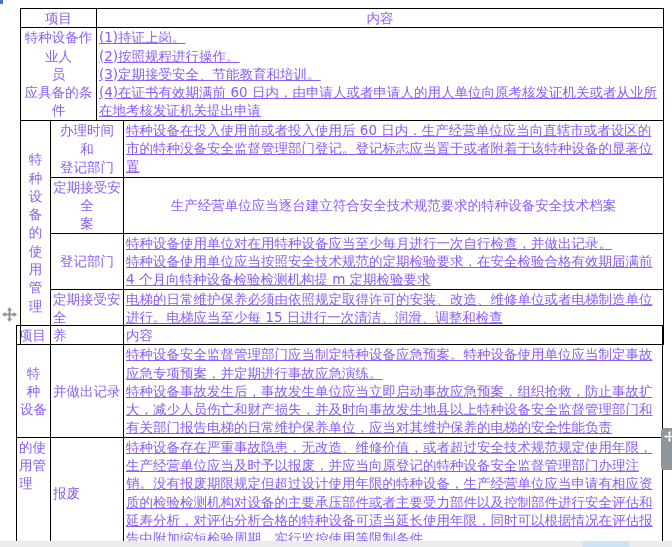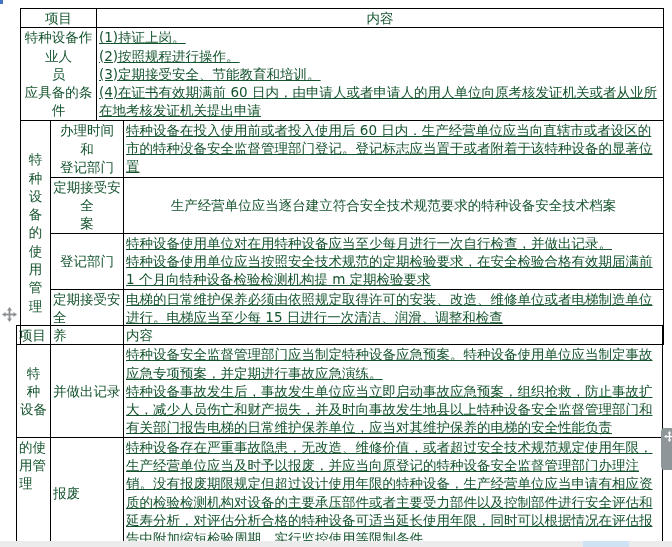--- a/index.html
+++ b/index.html
@@ -1,19 +1,19 @@
 <!DOCTYPE html>
 <html><head>
 <meta charset="utf-8">
 <style>
   html,body{margin:0;padding:0;}
   .page{
     position:relative;width:672px;height:547px;background:#ffffff;
     font-family:"DejaVu Sans","Liberation Sans",sans-serif;
-    color:#14532d;overflow:hidden;
+    color:#8b5cf6;overflow:hidden;
   }
   table{border-collapse:collapse;table-layout:fixed;position:absolute;}
   td{border:1px solid #000;padding:0 2px;font-size:13.5px;line-height:18.3px;
      overflow:hidden;vertical-align:top;}
   .t1{left:20px;top:8px;width:643px;}
   .t2{left:16px;top:325px;width:646px;}
   .center{text-align:center;}
   .vmid{vertical-align:middle;}
   .pre{white-space:pre-line;}
   .hdr td{height:18px;vertical-align:middle;}
@@ -68,21 +68,21 @@
       <td class="content pre">特种设备在投入使用前或者投入使用后 60 日内．生产经营单位应当向直辖市或者设区的市的特种没备安全监督管理部门登记。登记标志应当置于或者附着于该特种设备的显著位置</td>
     </tr>
     <tr style="height:37px">
       <td colspan="2" class="center vmid pre">定期接受安全
 案</td>
       <td class="center vmid pre">生产经营单位应当逐台建立符合安全技术规范要求的特种设备安全技术档案</td>
     </tr>
     <tr style="height:54px">
       <td colspan="2" class="center vmid pre">登记部门</td>
       <td class="content pre">特种设备使用单位对在用特种设备应当至少每月进行一次自行检查，并做出记录。
-特种设备使用单位应当按照安全技术规范的定期检验要求，在安全检验合格有效期届满前 1 个月向特种设备检验检测机构提 m 定期检验要求</td>
+特种设备使用单位应当按照安全技术规范的定期检验要求，在安全检验合格有效期届满前 4 个月向特种设备检验检测机构提 m 定期检验要求</td>
     </tr>
     <tr style="height:37px">
       <td colspan="2" class="pre">定期接受安全
 养</td>
       <td class="content pre">电梯的日常维护保养必须由依照规定取得许可的安装、改造、维修单位或者电梯制造单位进行。电梯应当至少每 15 日进行一次清洁、润滑、调整和检查</td>
     </tr>
   </tbody>
     </table>
 
   <div class="move-handle">

